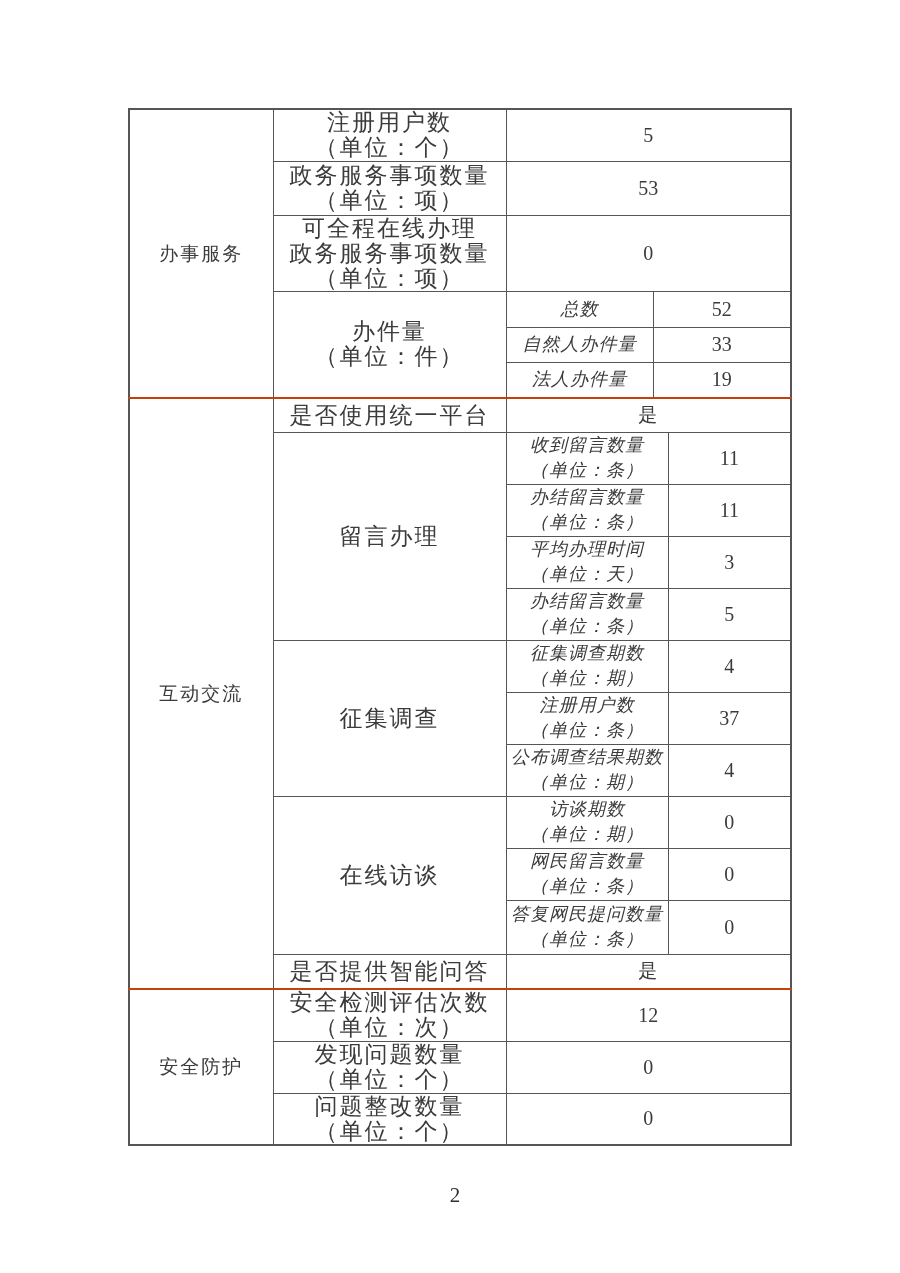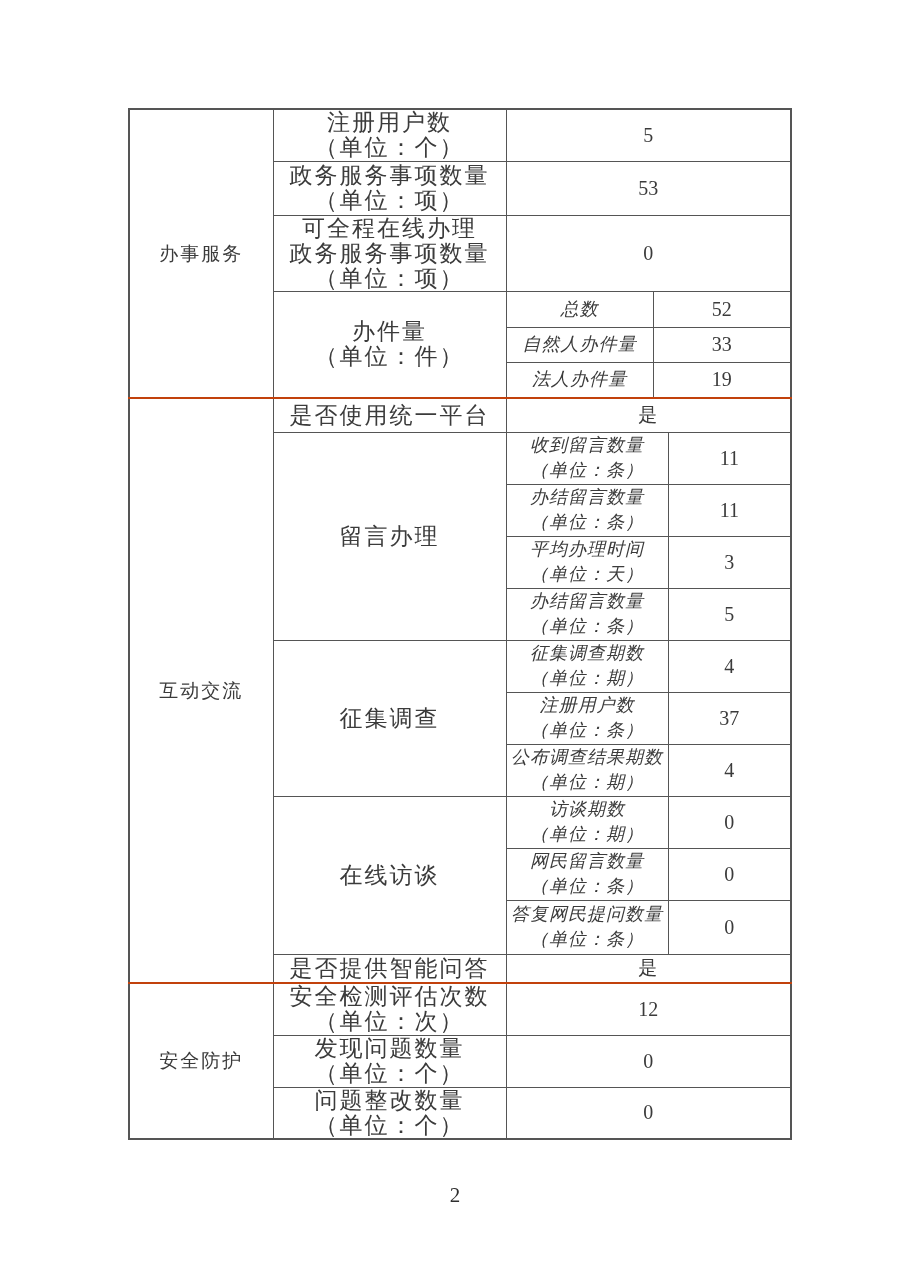--- a/index.html
+++ b/index.html
@@ -208,21 +208,21 @@
       </td>
       <td class="num">0</td>
     </tr>
     <tr style="height:54px">
       <td class="sub" colspan="2">
         <div>答复网民提问数量</div>
         <div>（单位：条）</div>
       </td>
       <td class="num">0</td>
     </tr>
-    <tr style="height:29px">
+    <tr style="height:35px">
       <td class="lbl">是否提供智能问答</td>
       <td class="yes" colspan="3">是</td>
     </tr>
 
     <tr class="sec-start" style="height:52px">
       <td class="cat" rowspan="3">
         <span>安全防护</span>
       </td>
       <td class="lbl">
         <div>安全检测评估次数</div>

